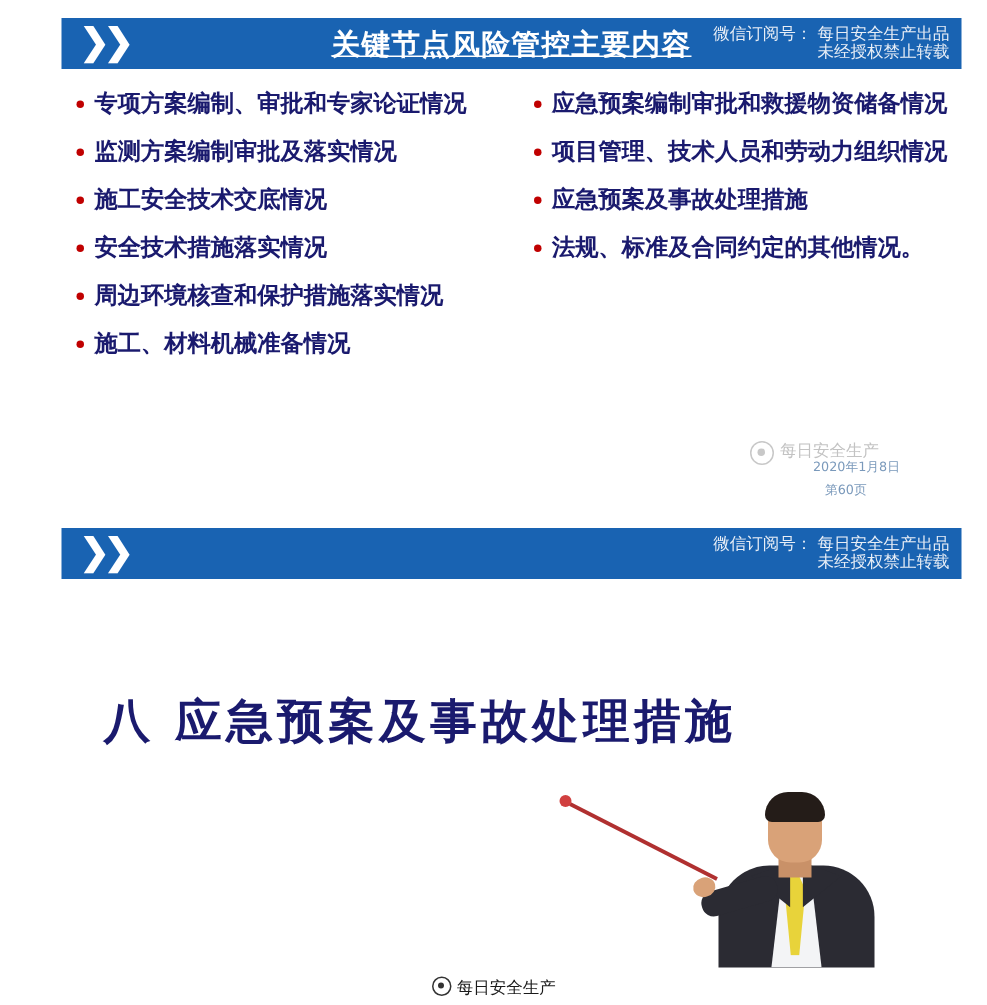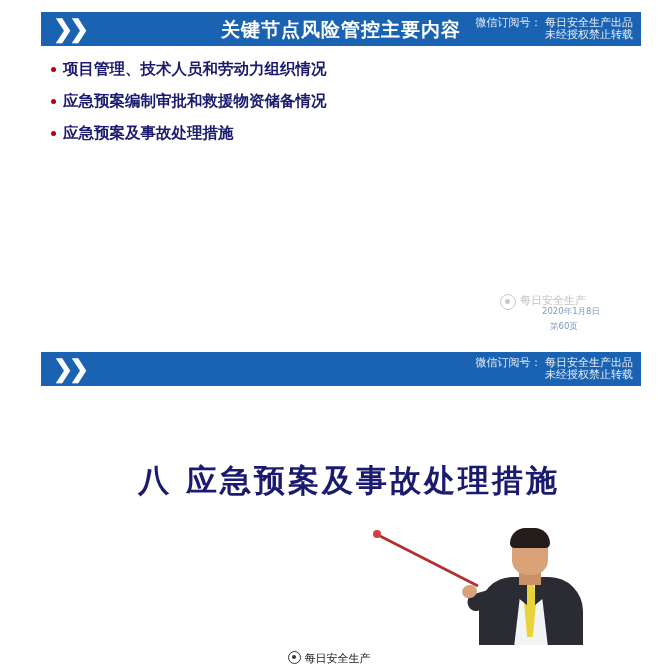--- a/index.html
+++ b/index.html
@@ -48,20 +48,21 @@
     position: absolute;
     left: 0;
     top: 5px;
     width: 600px;
     text-align: center;
     color: #ffffff;
     font-size: 19px;
     font-weight: bold;
     font-family: "DejaVu Sans", sans-serif;
     letter-spacing: 1px;
+    text-decoration: underline;
   }
   .wx-note {
     position: absolute;
     right: 8px;
     top: 5px;
     text-align: right;
     color: #e8eef6;
     font-size: 11px;
     line-height: 12px;
     font-family: "DejaVu Sans", sans-serif;
@@ -170,21 +171,21 @@
     top: 12px;
     width: 600px;
     height: 34px;
     background: #1963b2;
   }
   .s2-title {
     position: absolute;
     left: 0;
     top: 120px;
     width: 560px;
-    text-align: right;
+    text-align: center;
     color: #1a1a6e;
     font-size: 31px;
     font-weight: bold;
     font-family: "DejaVu Serif", serif;
     letter-spacing: 3px;
   }
 
   
   .presenter {
     position: absolute;
@@ -332,24 +333,33 @@
   <div class="banner">
     <div class="banner-chev">❯❯</div>
     <div class="banner-title">关键节点风险管控主要内容</div>
     <div class="wx-note">
       <span>微信订阅号：  每日安全生产出品</span>
       <span>未经授权禁止转载</span>
     </div>
   </div>
 
   <div class="cols">
+    <div class="col left">
+      <div class="bullet-item">专项方案编制、审批和专家论证情况</div>
+      <div class="bullet-item">监测方案编制审批及落实情况</div>
+      <div class="bullet-item">施工安全技术交底情况</div>
+      <div class="bullet-item">安全技术措施落实情况</div>
+      <div class="bullet-item">周边环境核查和保护措施落实情况</div>
+      <div class="bullet-item">施工、材料机械准备情况</div>
+    </div>
     <div class="col right">
+      <div class="bullet-item">应急预案编制审批和救援物资储备情况</div>
       <div class="bullet-item">项目管理、技术人员和劳动力组织情况</div>
-      <div class="bullet-item">应急预案编制审批和救援物资储备情况</div>
       <div class="bullet-item">应急预案及事故处理措施</div>
+      <div class="bullet-item">法规、标准及合同约定的其他情况。</div>
     </div>
   </div>
 
   <div class="seal">
     <div class="seal-circle"></div>
     <div class="seal-text">每日安全生产</div>
     <div class="date-text">2020年1月8日</div>
     <div class="page-text">第60页</div>
   </div>
 </div>

